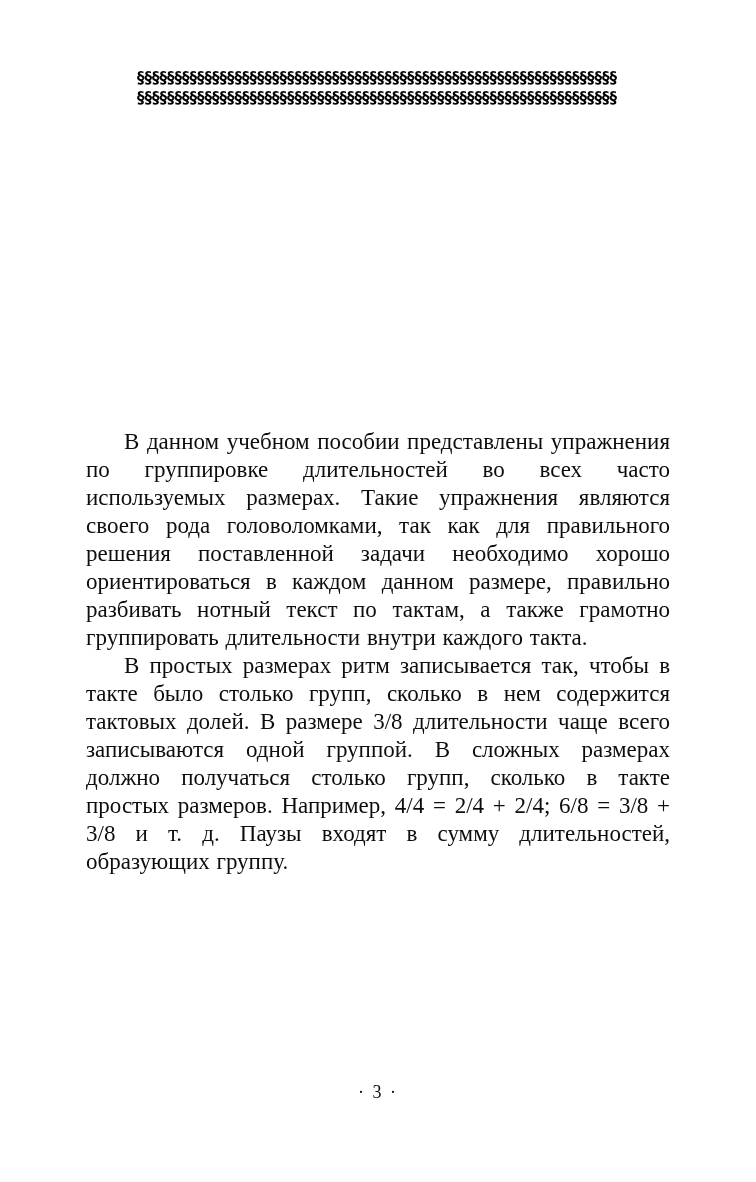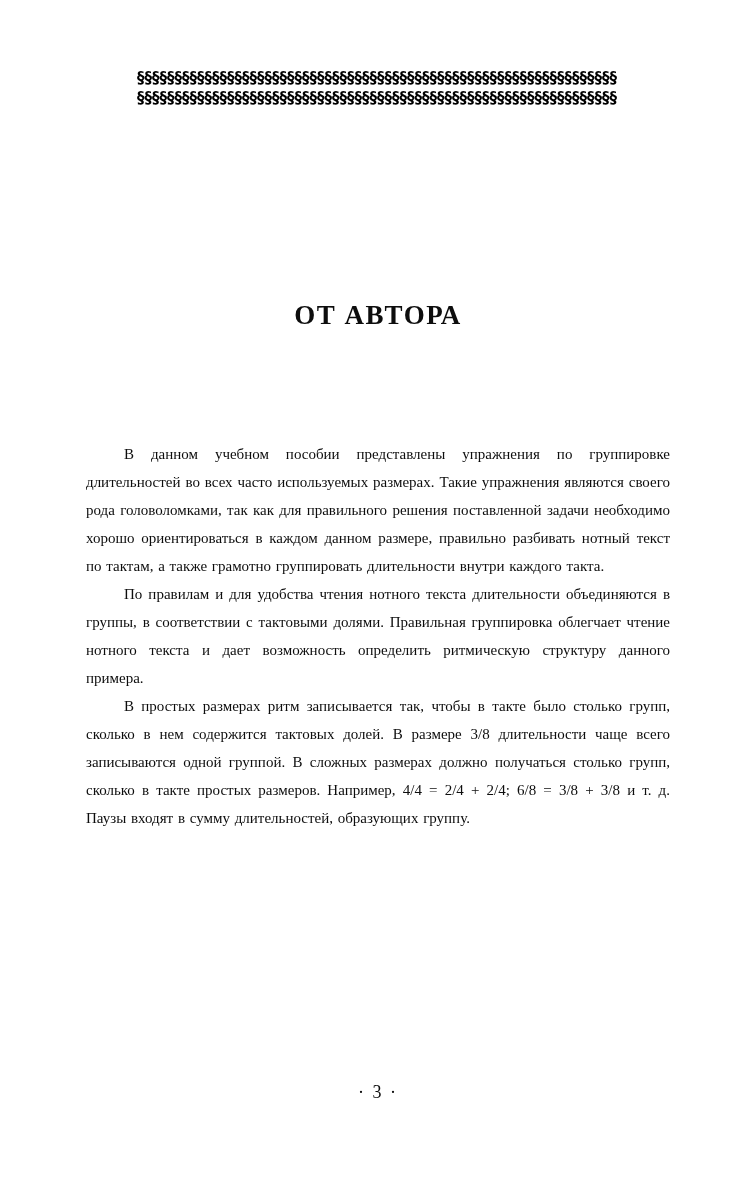--- a/index.html
+++ b/index.html
@@ -41,24 +41,24 @@
     left: 0;
     width: 100%;
     text-align: center;
     font-size: 27px;
     font-weight: bold;
     letter-spacing: 1.5px;
     color: #0d0d0d;
   }
   .body-text {
     position: absolute;
-    top: 440px;
+    top: 428px;
     left: 86px;
     width: 584px;
-    font-size: 15px;
+    font-size: 23px;
     line-height: 28px;
     text-align: justify;
   }
   .body-text p {
     margin: 0;
     padding: 0;
     text-indent: 38px;
     word-spacing: 1px;
   }
   .page-number {
@@ -75,23 +75,21 @@
 </head>
 <body>
 
 <div class="page">
 
   <div class="ornament-band">
     <div class="ornament-row">§§§§§§§§§§§§§§§§§§§§§§§§§§§§§§§§§§§§§§§§§§§§§§§§§§§§§§§§§§§§§§§§</div>
     <div class="ornament-row">§§§§§§§§§§§§§§§§§§§§§§§§§§§§§§§§§§§§§§§§§§§§§§§§§§§§§§§§§§§§§§§§</div>
   </div>
 
-  <div class="page-title">ОТ АВТОРА</div>
 
   <div class="body-text">
     <p>В данном учебном пособии представлены упражнения по группировке длительностей во всех часто используемых размерах. Такие упражнения являются своего рода головоломками, так как для правильного решения поставленной задачи необходимо хорошо ориентироваться в каждом данном размере, правильно разбивать нотный текст по тактам, а также грамотно группировать длительности внутри каждого такта.</p>
-    <p>По правилам и для удобства чтения нотного текста длительности объединяются в группы, в соответствии с тактовыми долями. Правильная группировка облегчает чтение нотного текста и дает возможность определить ритмическую структуру данного примера.</p>
     <p>В простых размерах ритм записывается так, чтобы в такте было столько групп, сколько в нем содержится тактовых долей. В размере 3/8 длительности чаще всего записываются одной группой. В сложных размерах должно получаться столько групп, сколько в такте простых размеров. Например, 4/4 = 2/4 + 2/4; 6/8 = 3/8 + 3/8 и т. д. Паузы входят в сумму длительностей, образующих группу.</p>
   </div>
 
   <div class="page-number">· 3 ·</div>
 
 </div>
 
 </body></html>

